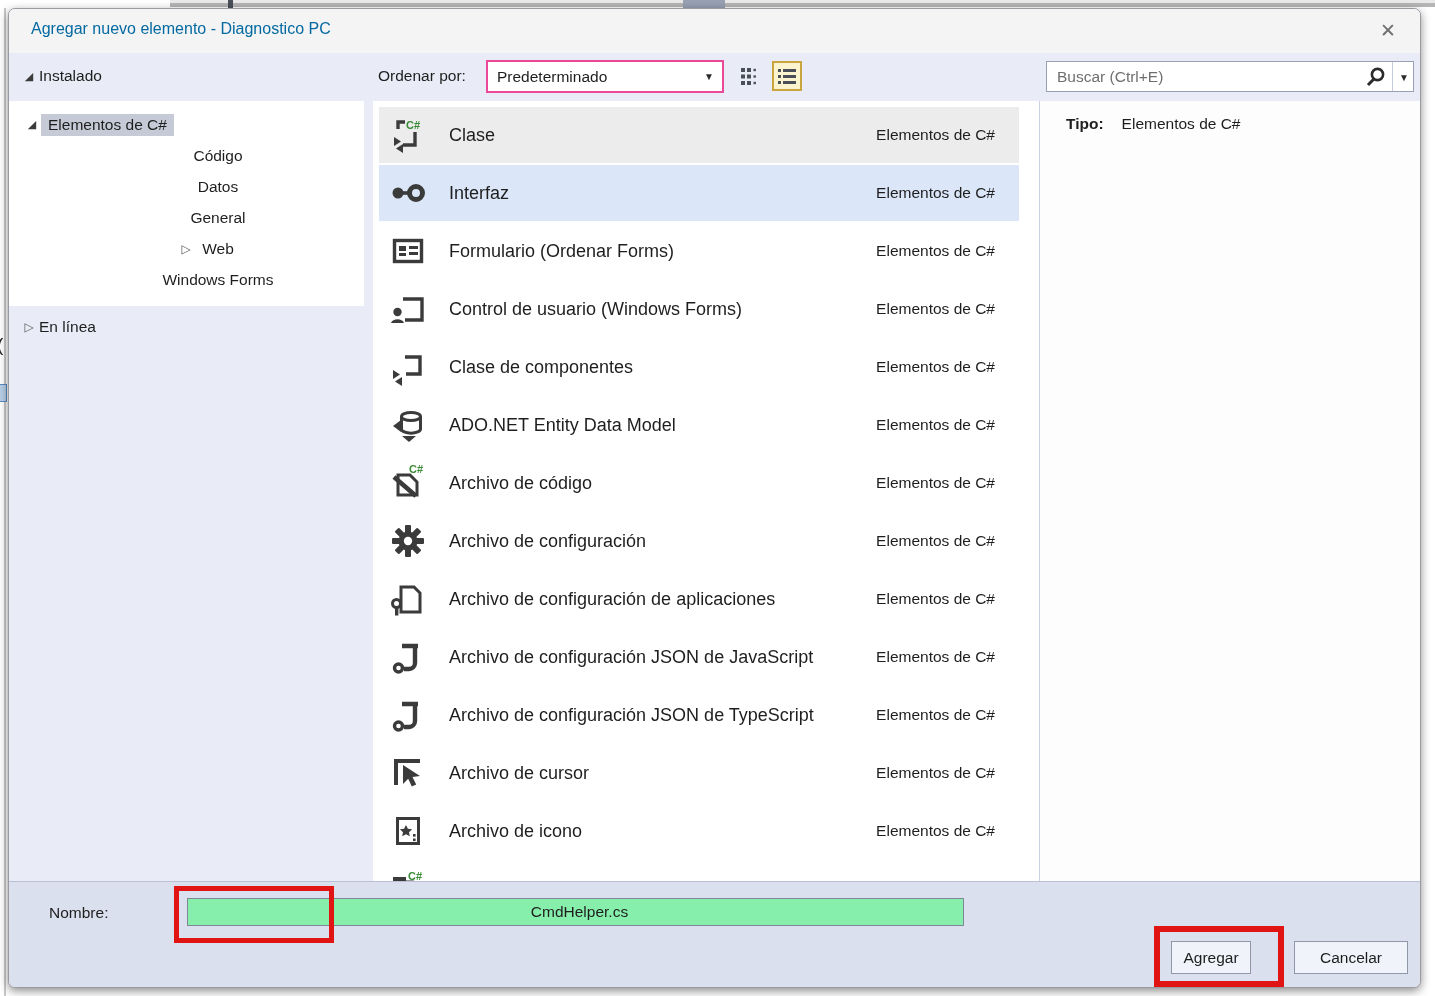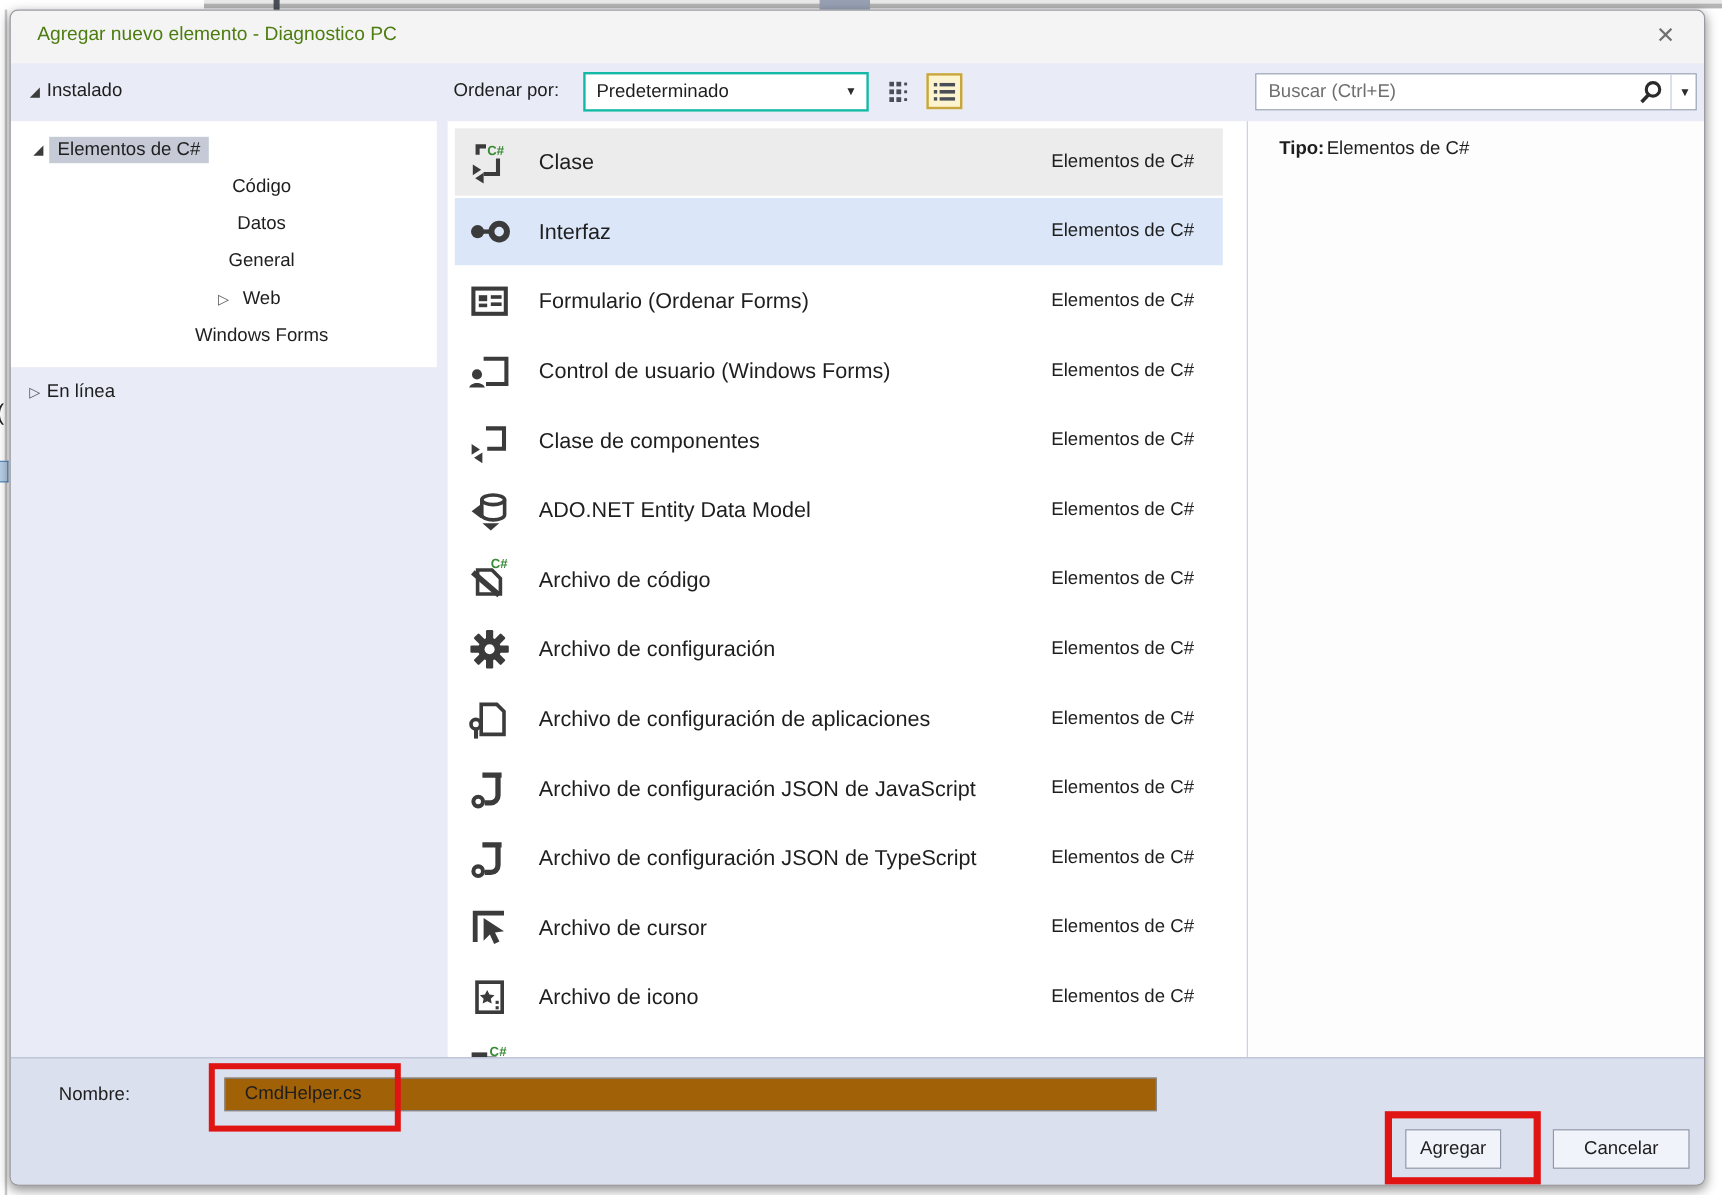--- a/index.html
+++ b/index.html
@@ -18,29 +18,29 @@
   .art-paren    { position:absolute; left:-3px; top:334px; font-size:19px; color:#222; }
   .art-bluebox  { position:absolute; left:0; top:384px; width:7px; height:18px; background:#b7cfe8; border:1px solid #5a8ac0; border-left:none; }
 
   
   .dialog {
     position:absolute; left:8px; top:8px; width:1413px; height:980px;
     background:#e9ecf7; border:1px solid #9a9aa0; border-radius:7px;
     box-shadow:0 3px 10px rgba(0,0,0,.45); overflow:hidden;
   }
   .titlebar { position:absolute; left:0; top:0; right:0; height:44px; background:#f4f4f5; }
-  .title    { position:absolute; left:22px; top:11px; font-size:16px; color:#4d7c0f; white-space:nowrap; }
+  .title    { position:absolute; left:22px; top:11px; font-size:16px; color:#0369a1; white-space:nowrap; }
   .close    { position:absolute; right:16px; top:6px; width:32px; height:32px; text-align:center;
               line-height:32px; font-size:19px; color:#6f6f6f; cursor:default; }
 
   
   .toolbar { position:absolute; left:0; top:44px; right:0; height:48px; background:#e9ecf7; }
   .sort-label { position:absolute; left:369px; top:14px; font-size:15.5px; }
   .sort-combo { position:absolute; left:477px; top:7px; width:238px; height:33px; background:#fff;
-                border:2px solid #14b8a6; display:flex; align-items:center; padding-left:9px;
+                border:2px solid #ec4899; display:flex; align-items:center; padding-left:9px;
                 font-size:15.5px; }
   .combo-caret { position:absolute; right:8px; top:9px; font-size:10px; color:#2b2b2b; }
   .vbtn { position:absolute; top:8px; width:30px; height:30px; display:flex; align-items:center; justify-content:center; }
   .vbtn.grid { left:725px; }
   .vbtn.list { left:763px; background:#fcf4cf; border:2px solid #c9a63d; }
   .search-wrap { position:absolute; left:1037px; top:8px; width:368px; height:31px; background:#fff;
                  border:1px solid #97a0b5; }
   .search-input { position:absolute; left:0; top:0; width:330px; height:29px; border:none; outline:none;
                   padding:0 0 0 10px; font-size:15.5px; font-family:inherit; color:#1e1e1e; background:transparent; }
   .search-input::placeholder { color:#6f6f6f; opacity:1; }
@@ -80,27 +80,27 @@
   .scrollbar { position:absolute; right:2px; top:0; width:18px; height:100%; background:#edeff2; }
   .sb-up   { position:absolute; top:9px; left:3px; width:0; height:0;
              border-left:6px solid transparent; border-right:6px solid transparent; border-bottom:8px solid #6e7277; }
   .sb-thumb{ position:absolute; top:28px; left:2px; width:14px; height:230px; background:#b4b7bd; }
   .sb-down { position:absolute; bottom:9px; left:3px; width:0; height:0;
              border-left:6px solid transparent; border-right:6px solid transparent; border-top:8px solid #8d929b; }
 
   .details { position:absolute; left:1030px; top:0; right:0; height:100%; background:#fdfdfe;
              border-left:1px solid #ccd2e0; padding:14px 20px 0 26px; font-size:15.5px; }
   .tipo-line { margin-bottom:19px; }
-  .tipo-line b { margin-right:2px; }
+  .tipo-line b { margin-right:18px; }
 
   
   .footer { position:absolute; left:0; right:0; bottom:0; height:106px; background:#dbe0ee; border-top:1px solid #b9bfd4; }
   .name-label { position:absolute; left:40px; top:22px; font-size:15.5px; }
   .name-input { position:absolute; left:178px; top:16px; width:777px; height:28px; border:1px solid #7f8797;
-                background:#a16207; font-size:15.5px; font-family:inherit; padding:0 8px 0 16px; color:#1e1e1e; }
+                background:#86efac; font-size:15.5px; font-family:inherit; padding:0 8px 0 16px; color:#1e1e1e;text-align:center; }
   .btn { position:absolute; top:59px; height:33px; font-size:15.5px; font-family:inherit;
          background:#f0f3fa; border:1px solid #8f97a8; color:#1e1e1e; }
   .btn-add    { left:1162px; width:80px; }
   .btn-cancel { left:1285px; width:114px; }
 
   
   .anno { position:absolute; border:5px solid #e11414; z-index:50; pointer-events:none; }
   .anno-name { left:174px; top:886px; width:160px; height:57px; }
   .anno-add  { left:1154px; top:926px; width:130px; height:61px; border-width:6px; }
 </style>

